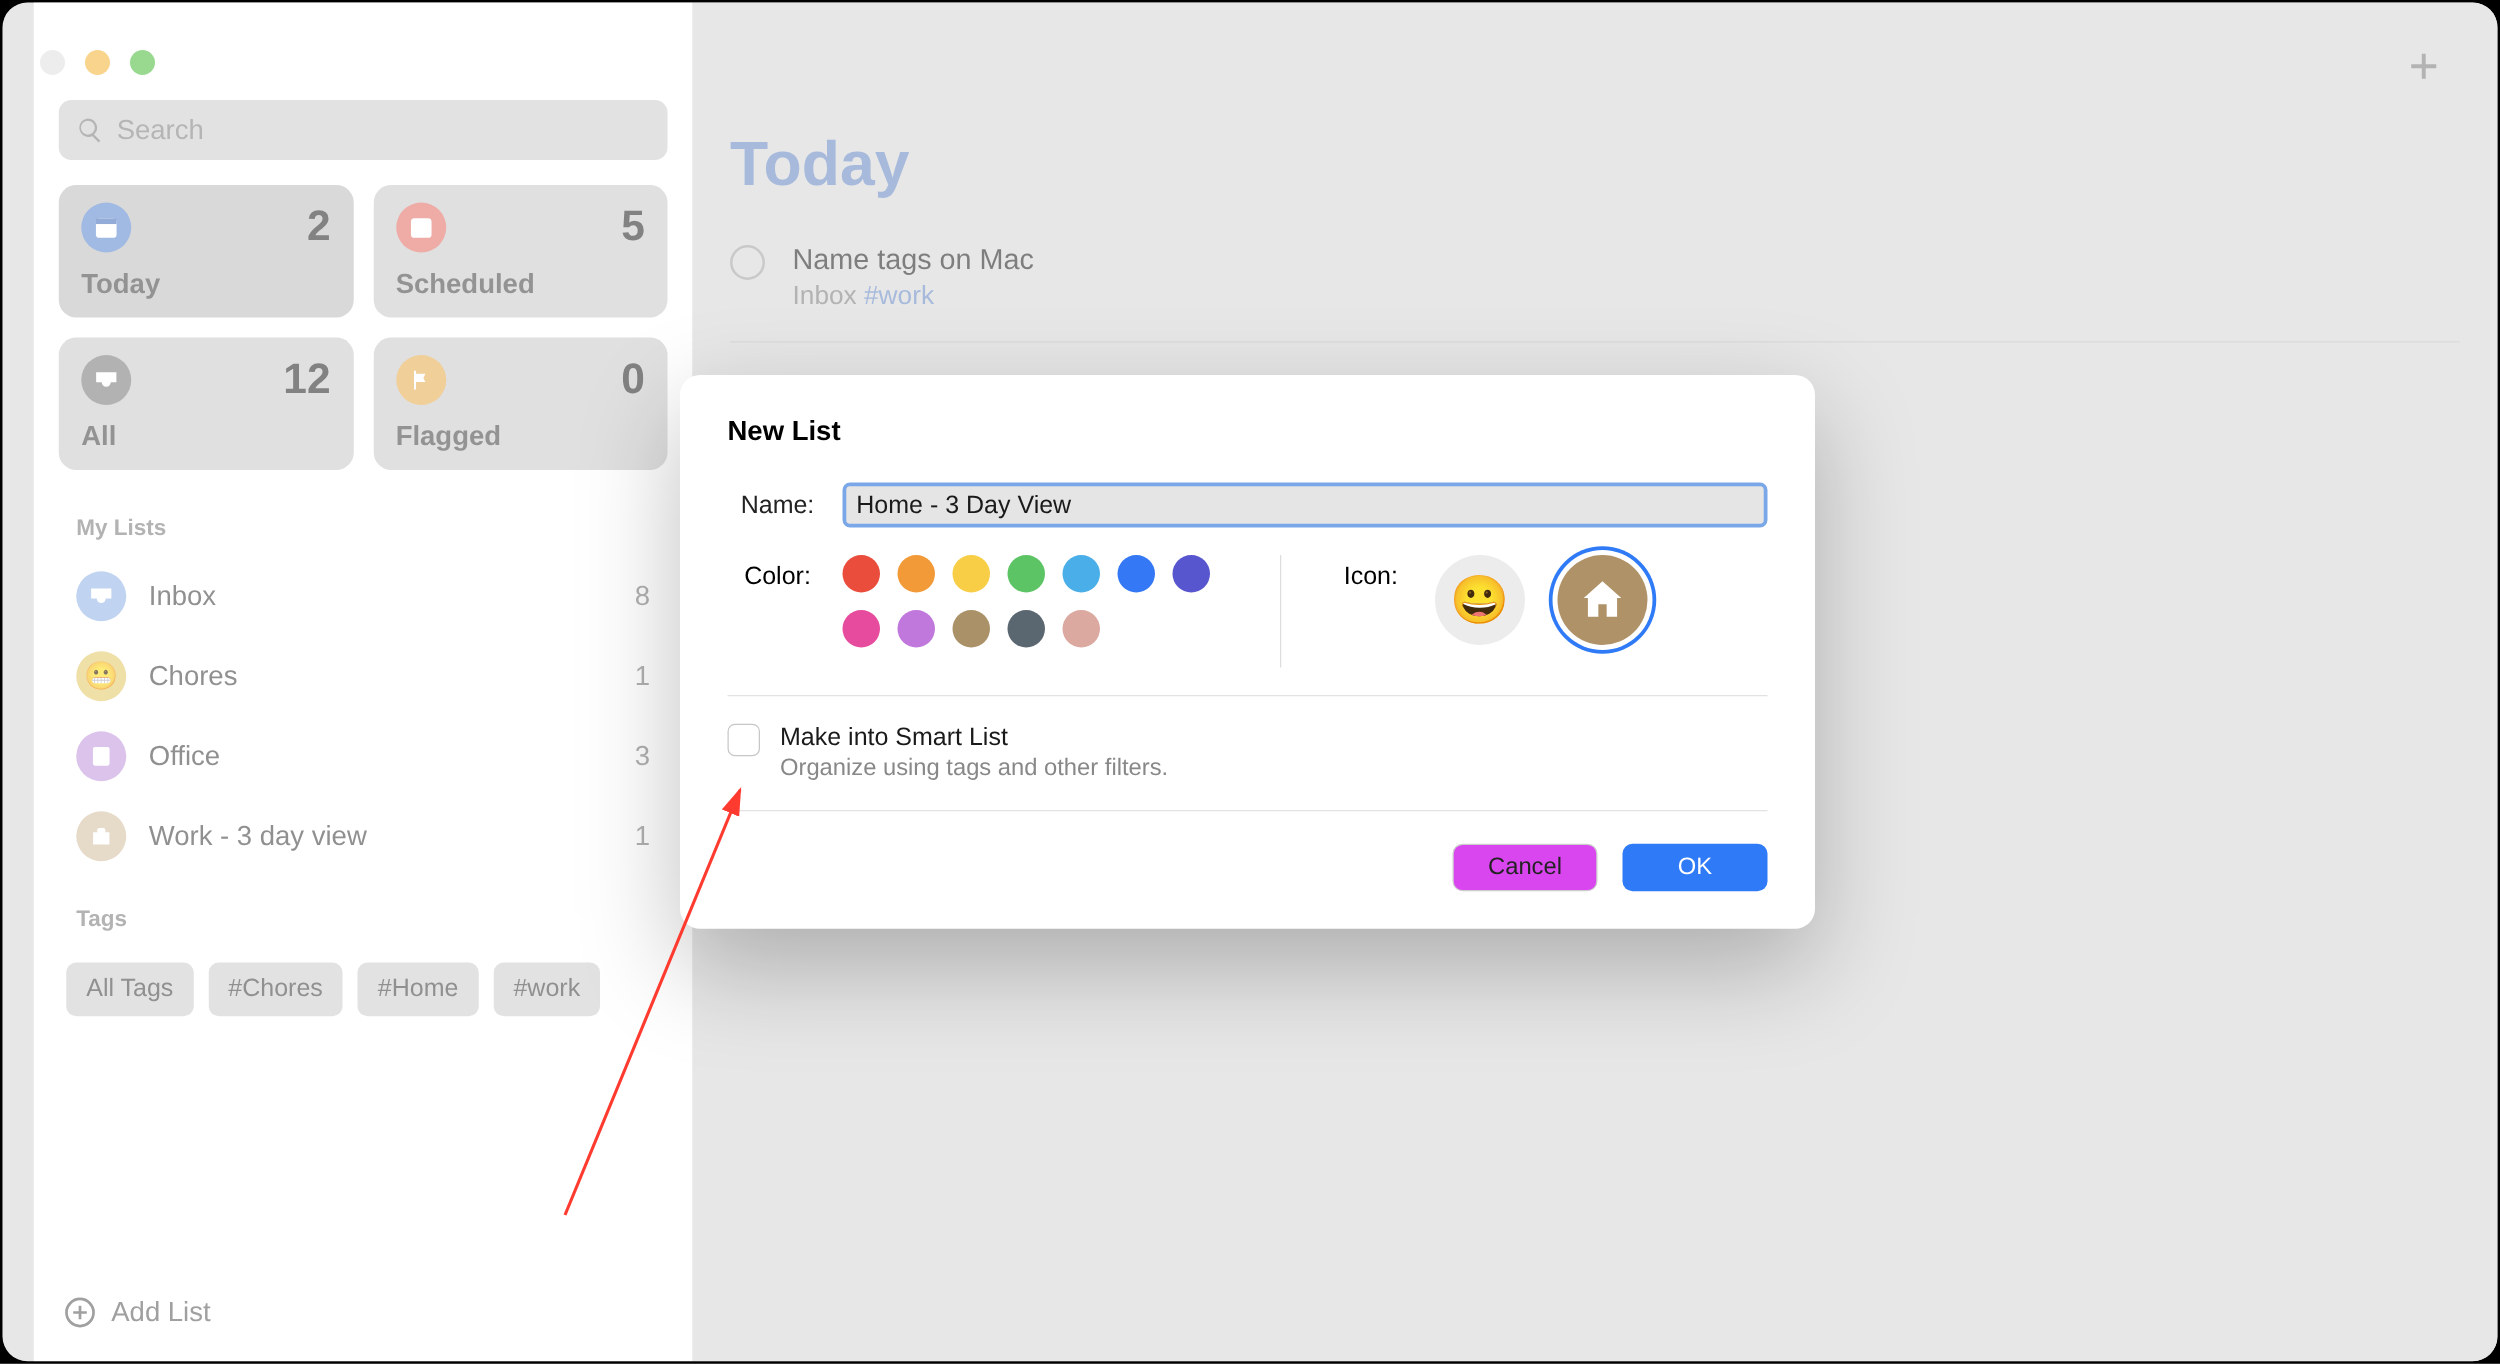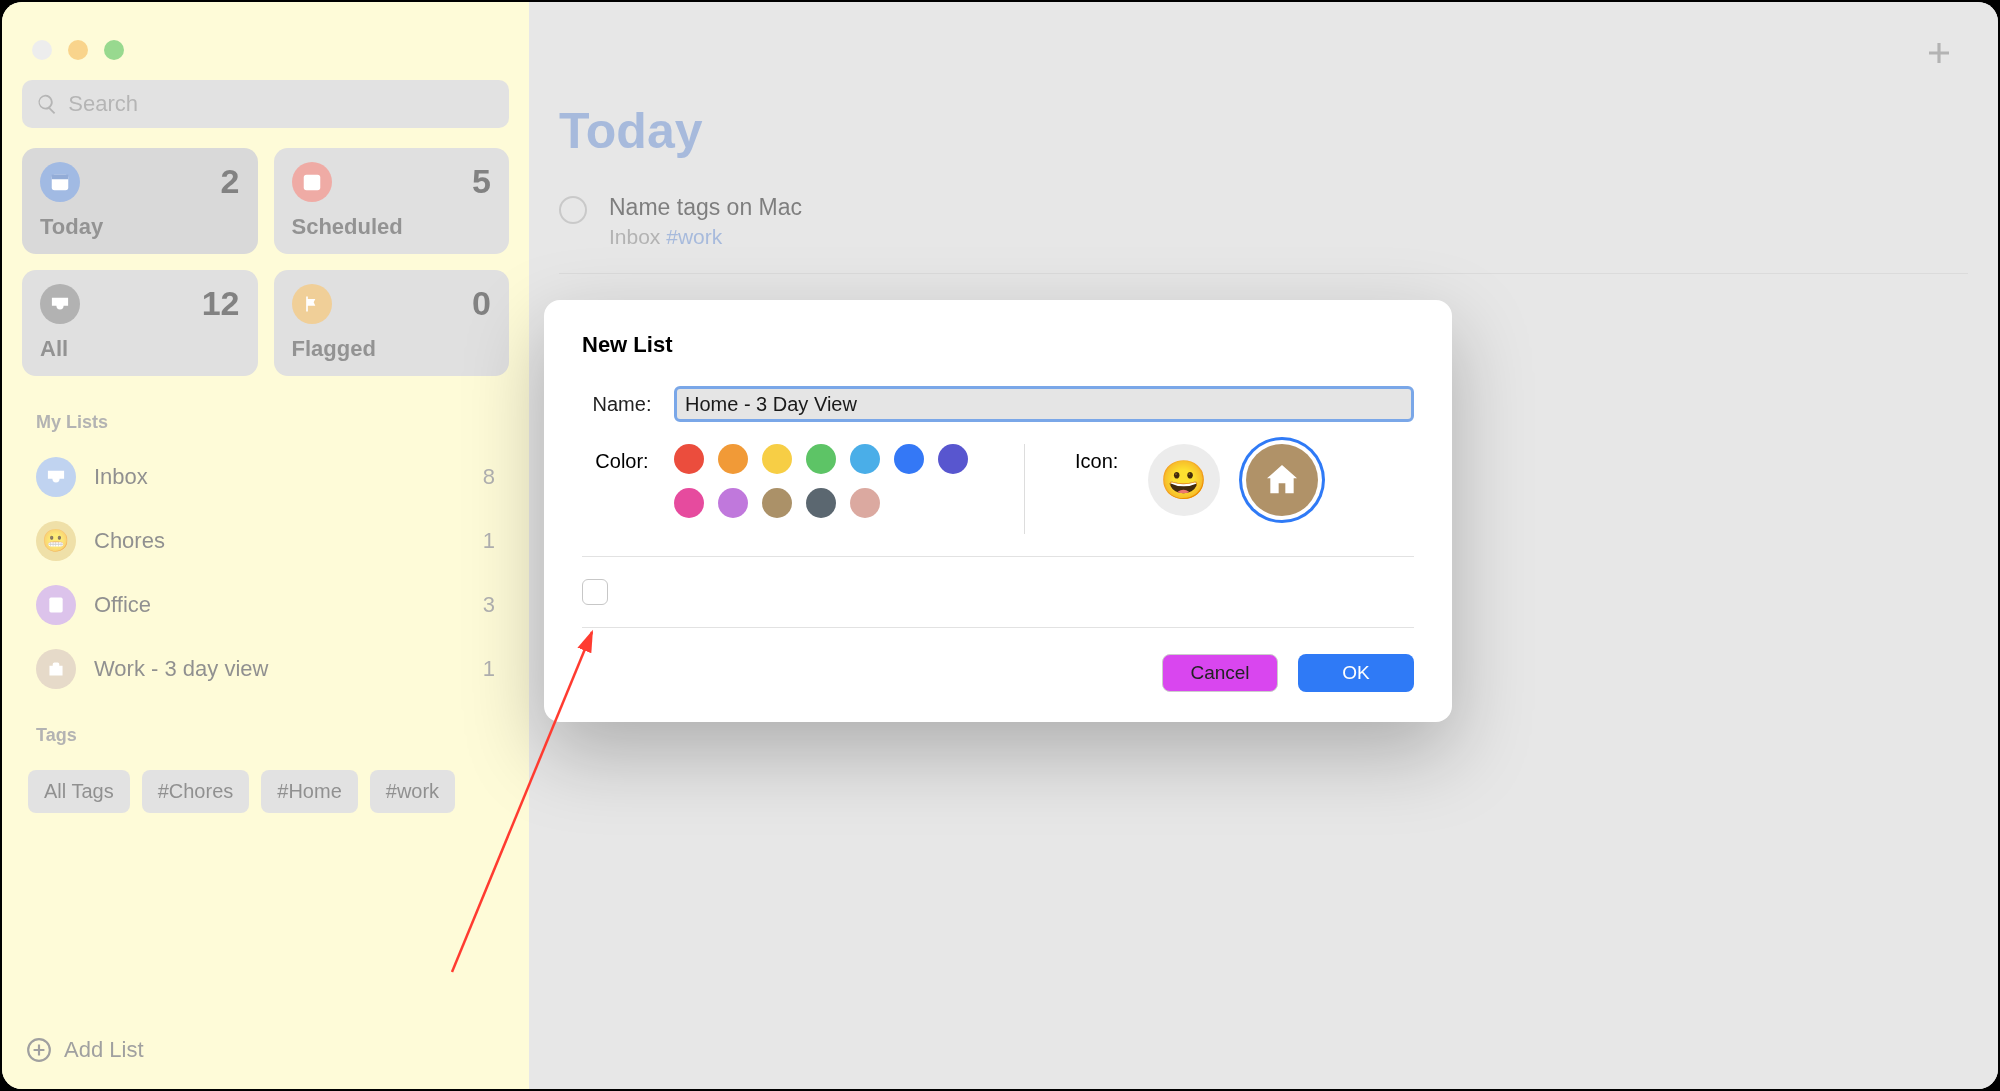--- a/index.html
+++ b/index.html
@@ -20,25 +20,26 @@
 .traffic { position: absolute; top: 38px; left: 30px; display: flex; gap: 16px; z-index: 2; }
 .traffic .dot { width: 20px; height: 20px; border-radius: 50%; }
 .dot-close { background: #e4e4e4; }
 .dot-min { background: #f6be4f; }
 .dot-max { background: #61c554; }
 
 
 .sidebar {
   width: 527px;
   height: 100%;
-  background: #fef9c3;
+  background: #ffffff;
   padding: 78px 20px 0 20px;
   display: flex;
   flex-direction: column;
   position: relative;
+  margin-left: 25px;
 }
 .search {
   display: flex;
   align-items: center;
   gap: 10px;
   background: #d3d3d3;
   border-radius: 10px;
   height: 48px;
   padding: 0 14px;
   margin-bottom: 20px;
@@ -377,20 +378,24 @@
               <path d="M12 3l9 8h-2v9h-5v-6h-4v6H5v-9H3z"></path>
             </svg>
         </div>
       </div>
     </div>
 
     <div class="hr"></div>
 
     <div class="smartlist">
       <div class="cb"></div>
+      <div class="txt">
+        <div class="t1">Make into Smart List</div>
+        <div class="t2">Organize using tags and other filters.</div>
+      </div>
     </div>
 
     <div class="hr"></div>
 
     <div class="dialog-buttons">
       <div class="btn cancel">Cancel</div>
       <div class="btn ok">OK</div>
     </div>
   </div>
 

